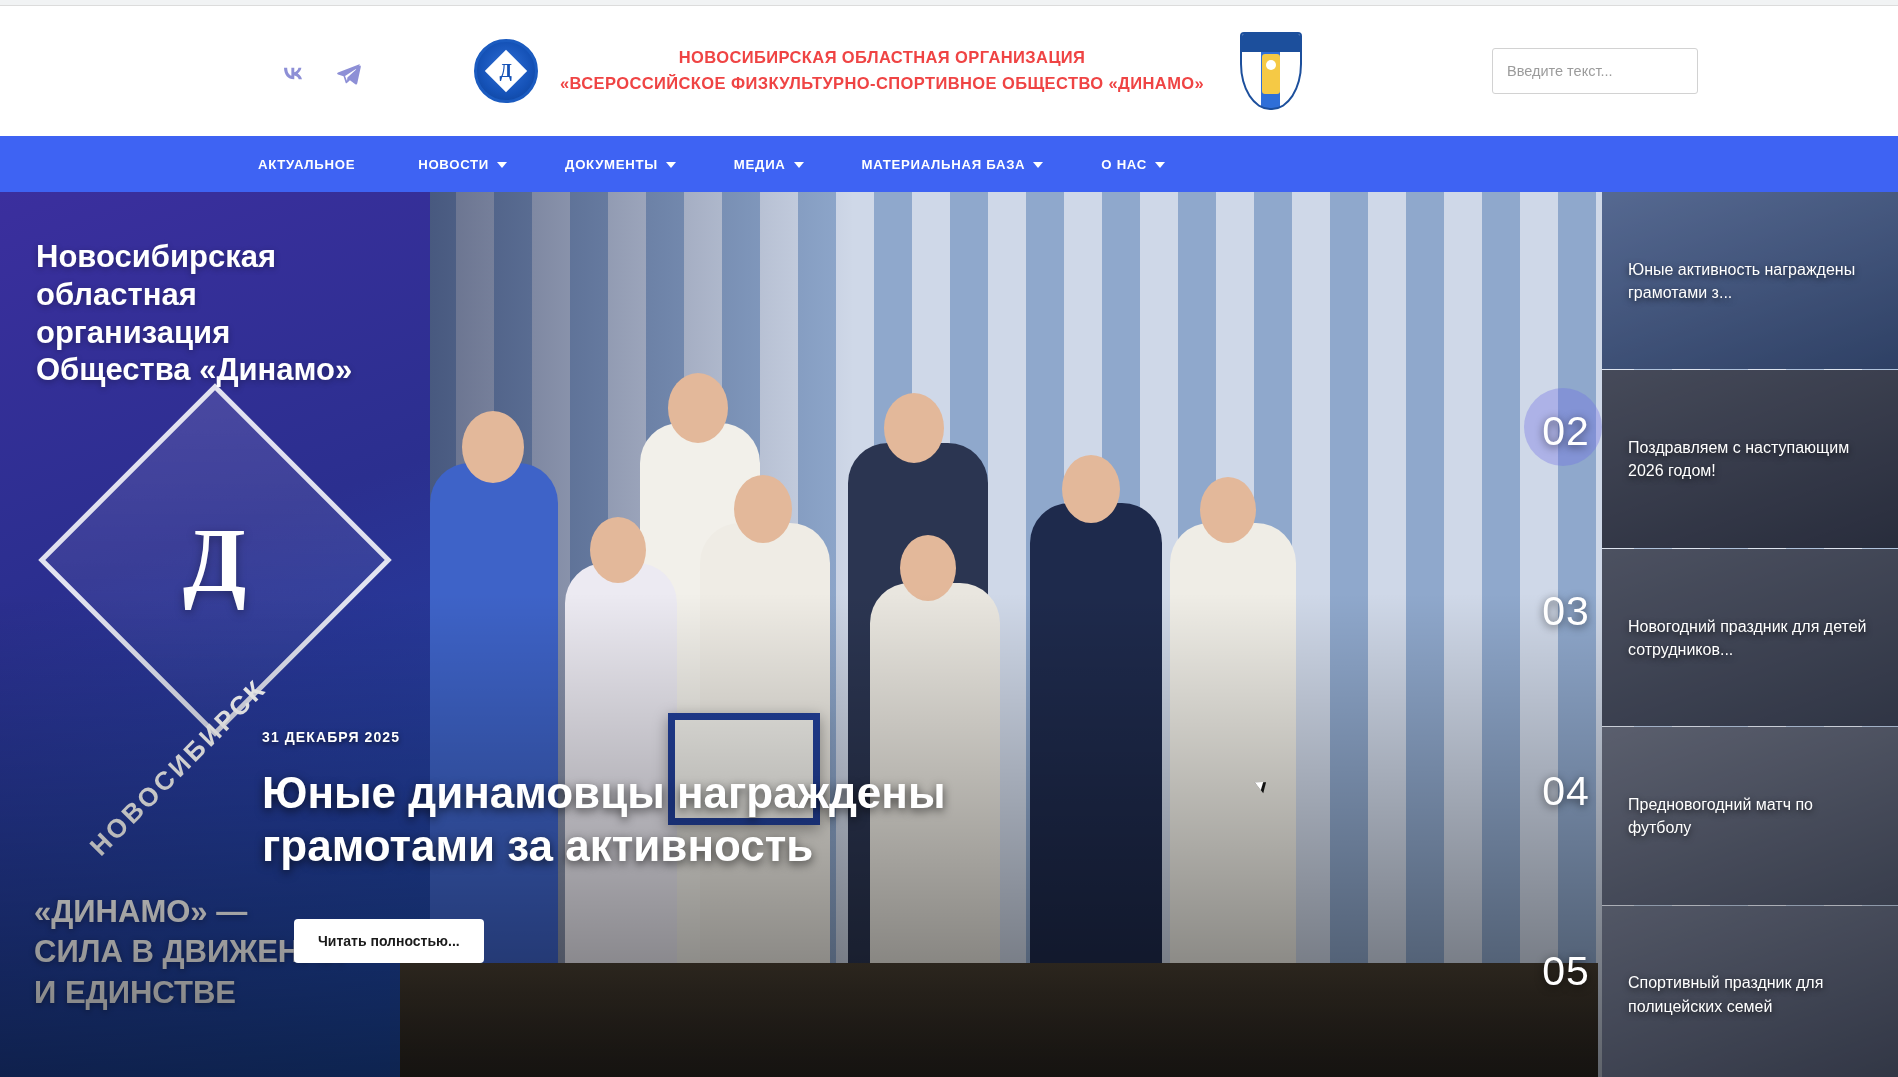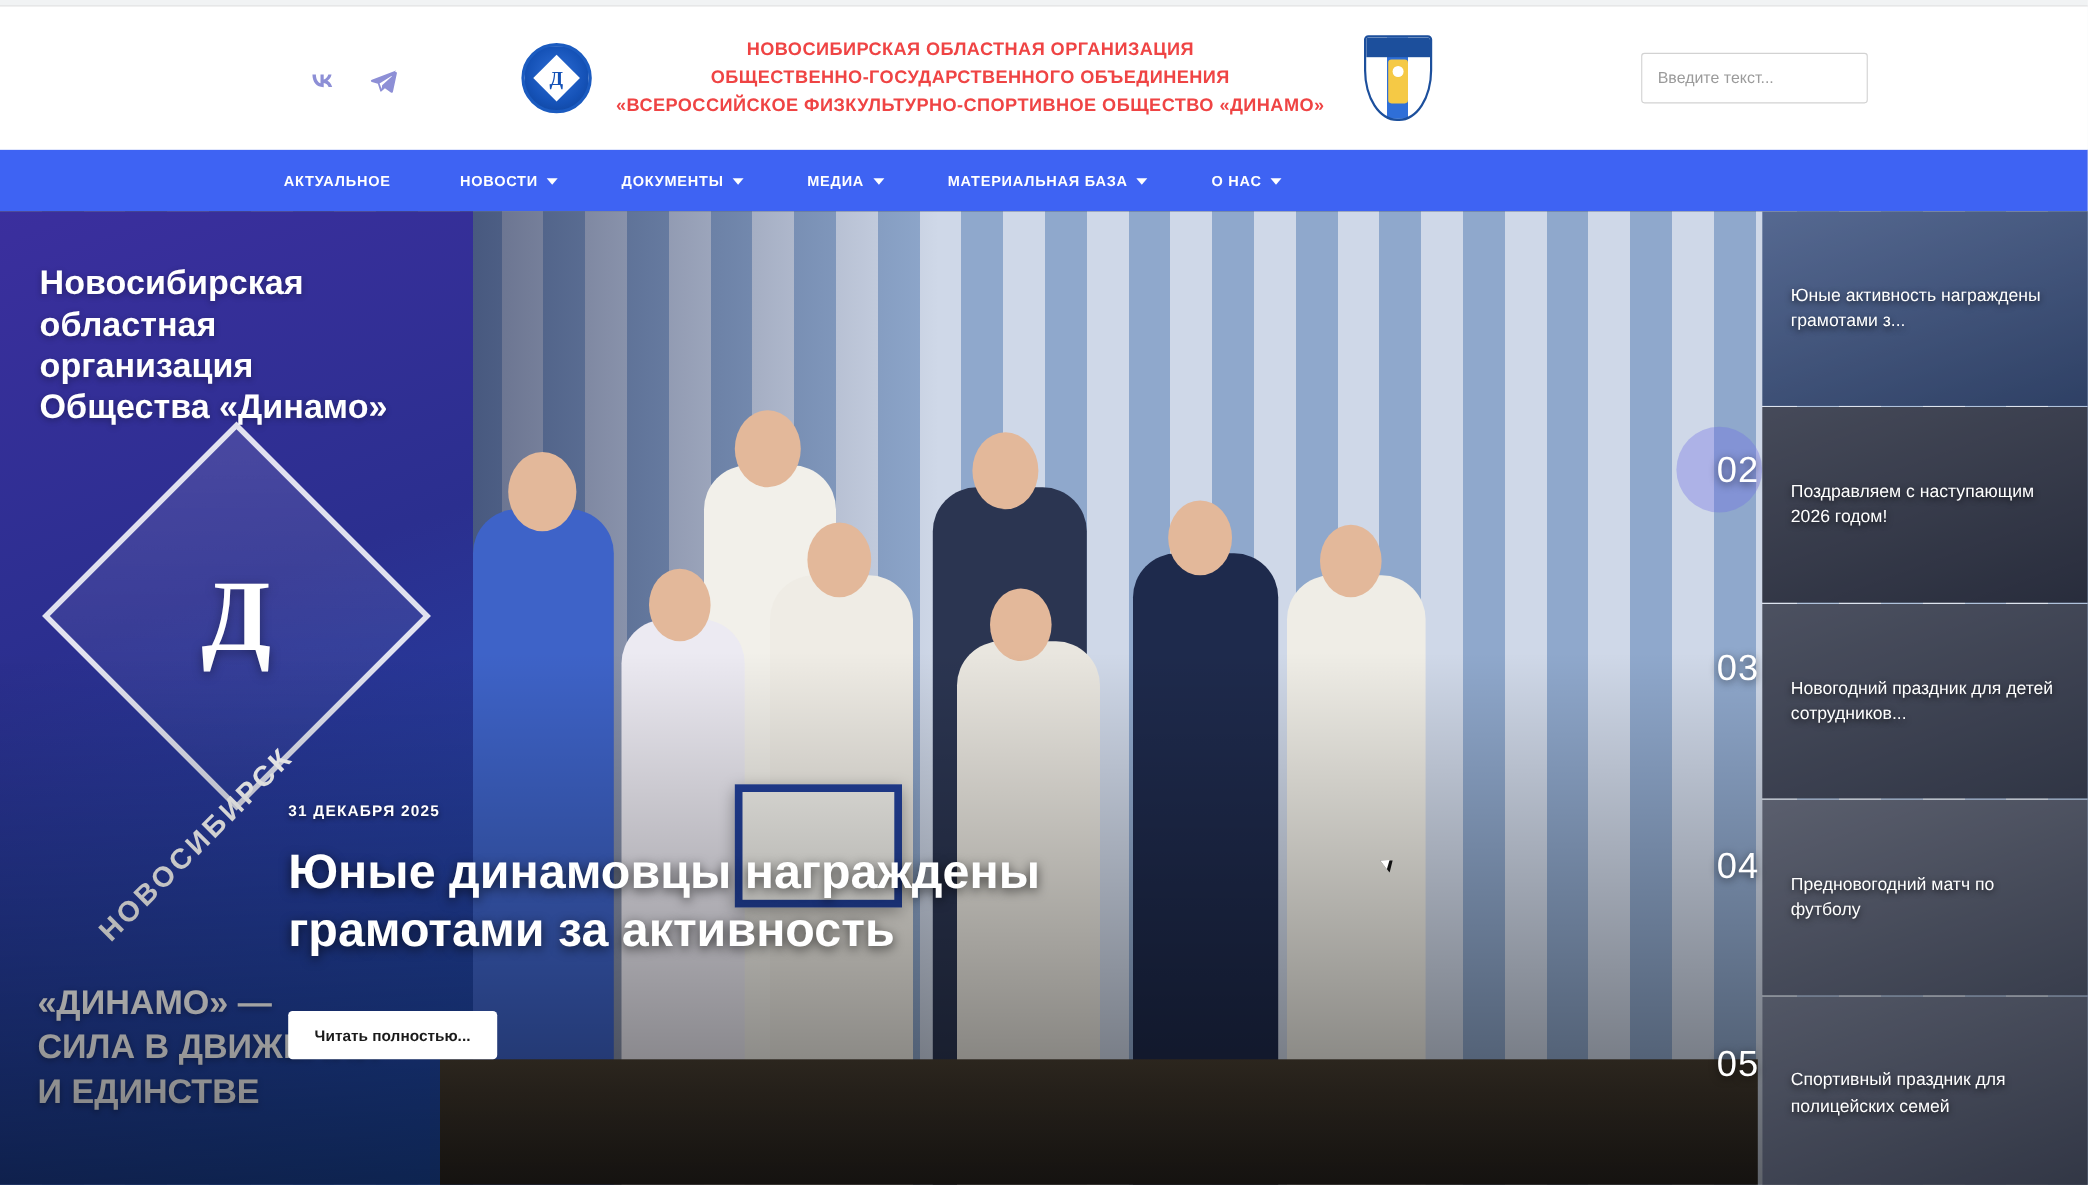--- a/index.html
+++ b/index.html
@@ -261,20 +261,21 @@
     display: inline-block;
     background: #ffffff;
     color: #1a1a1a;
     font-size: 14px;
     font-weight: bold;
     padding: 14px 24px;
     border-radius: 4px;
     border: none;
     cursor: pointer;
     font-family: "Liberation Sans", sans-serif;
+    margin-left: 32px;
   }
 
   
   .rail {
     position: absolute;
     right: 0; top: 0; bottom: 0;
     width: 296px;
     display: flex;
     flex-direction: column;
     z-index: 6;
@@ -293,25 +294,25 @@
     position: absolute;
     left: 26px; right: 20px; top: 50%;
     transform: translateY(-50%);
     color: #ffffff;
     font-size: 16px;
     line-height: 1.45;
     text-shadow: 0 2px 6px rgba(0,0,0,.7);
   }
   .rail-num {
     position: absolute;
-    right: 279px;
+    right: 293px;
     width: 78px;
     text-align: center;
     color: #ffffff;
-    font-size: 33px;
+    font-size: 41px;
     letter-spacing: 1px;
     text-shadow: 0 2px 8px rgba(0,0,0,.6);
     z-index: 7;
   }
   .rail-num.n2 { top: 216px; }
   .rail-num.n3 { top: 396px; }
   .rail-num.n4 { top: 576px; }
   .rail-num.n5 { top: 756px; }
   .num-halo {
     position: absolute;
@@ -365,21 +366,20 @@
   </div>
 
   <div class="brand-block">
     <div class="dynamo-logo">
       <div class="rhomb">
           <span>Д</span>
         </div>
     </div>
     <div class="org-title">
       <div>НОВОСИБИРСКАЯ ОБЛАСТНАЯ ОРГАНИЗАЦИЯ</div>
-      <div>ОБЩЕСТВЕННО-ГОСУДАРСТВЕННОГО ОБЪЕДИНЕНИЯ</div>
       <div>«ВСЕРОССИЙСКОЕ ФИЗКУЛЬТУРНО-СПОРТИВНОЕ ОБЩЕСТВО «ДИНАМО»</div>
     </div>
   </div>
 
   <div class="emblem">
     <div class="band"></div>
     <div class="inner"></div>
     <div class="dot"></div>
   </div>
 

